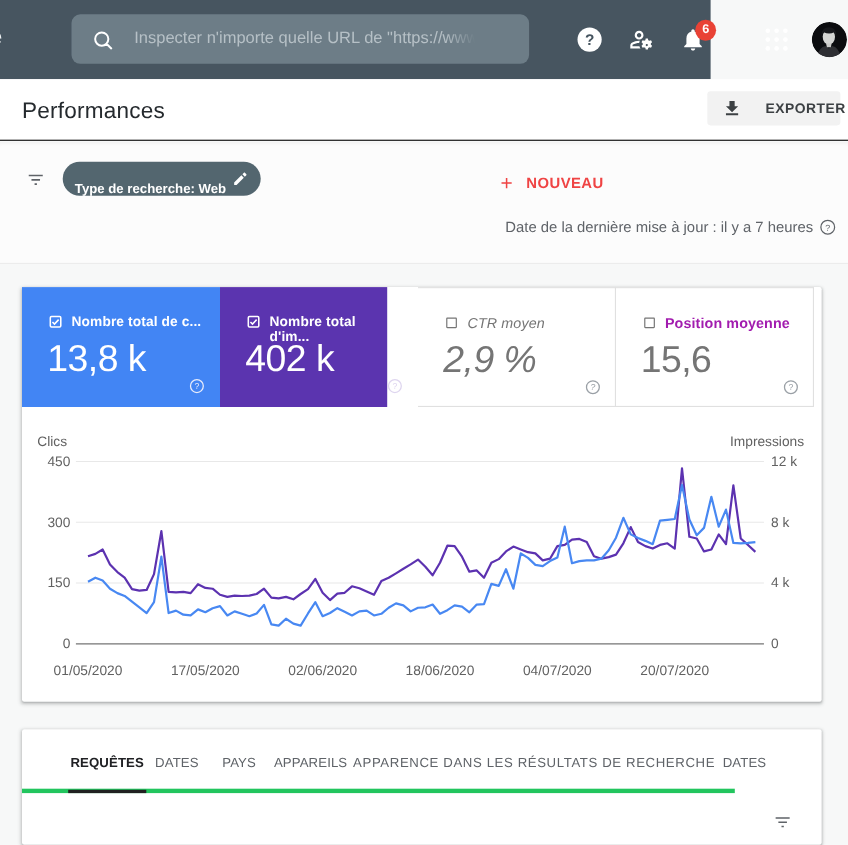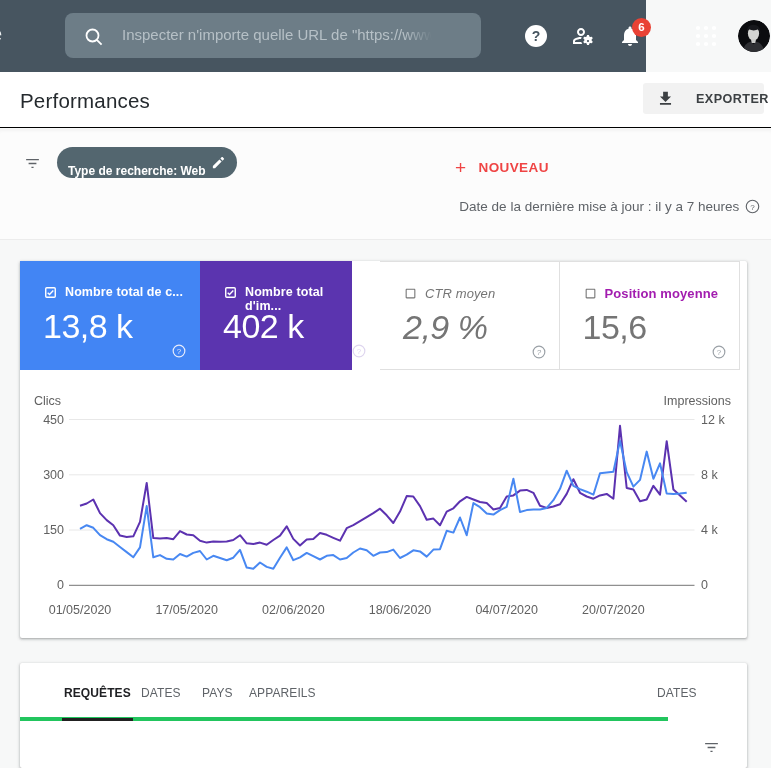--- a/index.html
+++ b/index.html
@@ -213,19 +213,20 @@
     <polyline id="bline" fill="none" stroke="#4888f2" stroke-width="2" stroke-linejoin="round" points="60.0,158.9 66.7,155.2 73.3,157.8 80.0,165.2 86.7,169.2 93.3,171.8 100.0,177.0 106.7,182.1 113.3,187.3 120.0,177.4 126.7,136.1 133.3,187.3 140.0,185.1 146.7,188.8 153.3,189.5 160.0,184.0 166.7,186.6 173.3,182.9 180.0,181.0 186.7,189.5 193.3,185.8 200.0,188.0 206.7,190.2 213.3,187.7 220.0,179.9 226.7,197.6 233.3,198.7 240.0,192.5 246.7,196.9 253.3,198.7 260.0,187.7 266.7,177.4 273.3,190.2 280.0,187.3 286.7,182.9 293.3,186.2 300.0,189.5 306.7,185.8 313.3,185.1 320.0,189.5 326.7,188.0 333.3,182.5 340.0,178.5 346.7,180.3 353.3,185.8 360.0,182.5 366.7,182.1 373.3,179.6 380.0,188.0 386.7,184.7 393.3,180.3 400.0,181.4 406.7,186.6 413.4,179.6 420.0,179.2 426.7,160.8 433.4,162.6 440.0,147.5 446.7,165.2 453.4,133.1 460.0,137.2 466.7,143.5 473.4,144.6 480.0,140.1 486.7,136.8 493.4,108.8 500.0,142.0 506.7,140.1 513.4,139.4 520.0,139.4 526.7,137.9 533.4,130.2 540.0,118.8 546.7,100.7 553.4,115.8 560.0,119.1 566.7,121.7 573.4,124.7 580.0,103.3 586.7,102.6 593.4,101.8 600.0,70.9 606.7,102.2 613.4,116.6 620.0,109.9 626.7,81.6 633.4,108.8 640.0,93.3 646.7,123.6 653.4,123.9 660.0,123.6 666.7,122.8"></polyline>
   </svg>
 </div>
 
 <div class="panel" id="panel2">
   <div class="tabs">
     <div class="tab active" style="left:44px">REQUÊTES</div>
     <div class="tab" style="left:121px">DATES</div>
     <div class="tab" style="left:182px">PAYS</div>
     <div class="tab" style="left:229px">APPAREILS</div>
+    <div class="tab" style="left:301px;letter-spacing:0.55px">APPARENCE DANS LES RÉSULTATS DE RECHERCHE</div>
     <div class="tab" style="left:637px">DATES</div>
     <div class="underline"></div>
   </div>
   <svg class="tfilter" width="19" height="17" viewBox="0 0 24 24" fill="#5f6368">
       <path d="M3 5.5h18v2H3zm3.5 5.5h11v2h-11zm4 5.5h3v2h-3z"></path>
     </svg>
 </div>
 
 </body></html>

